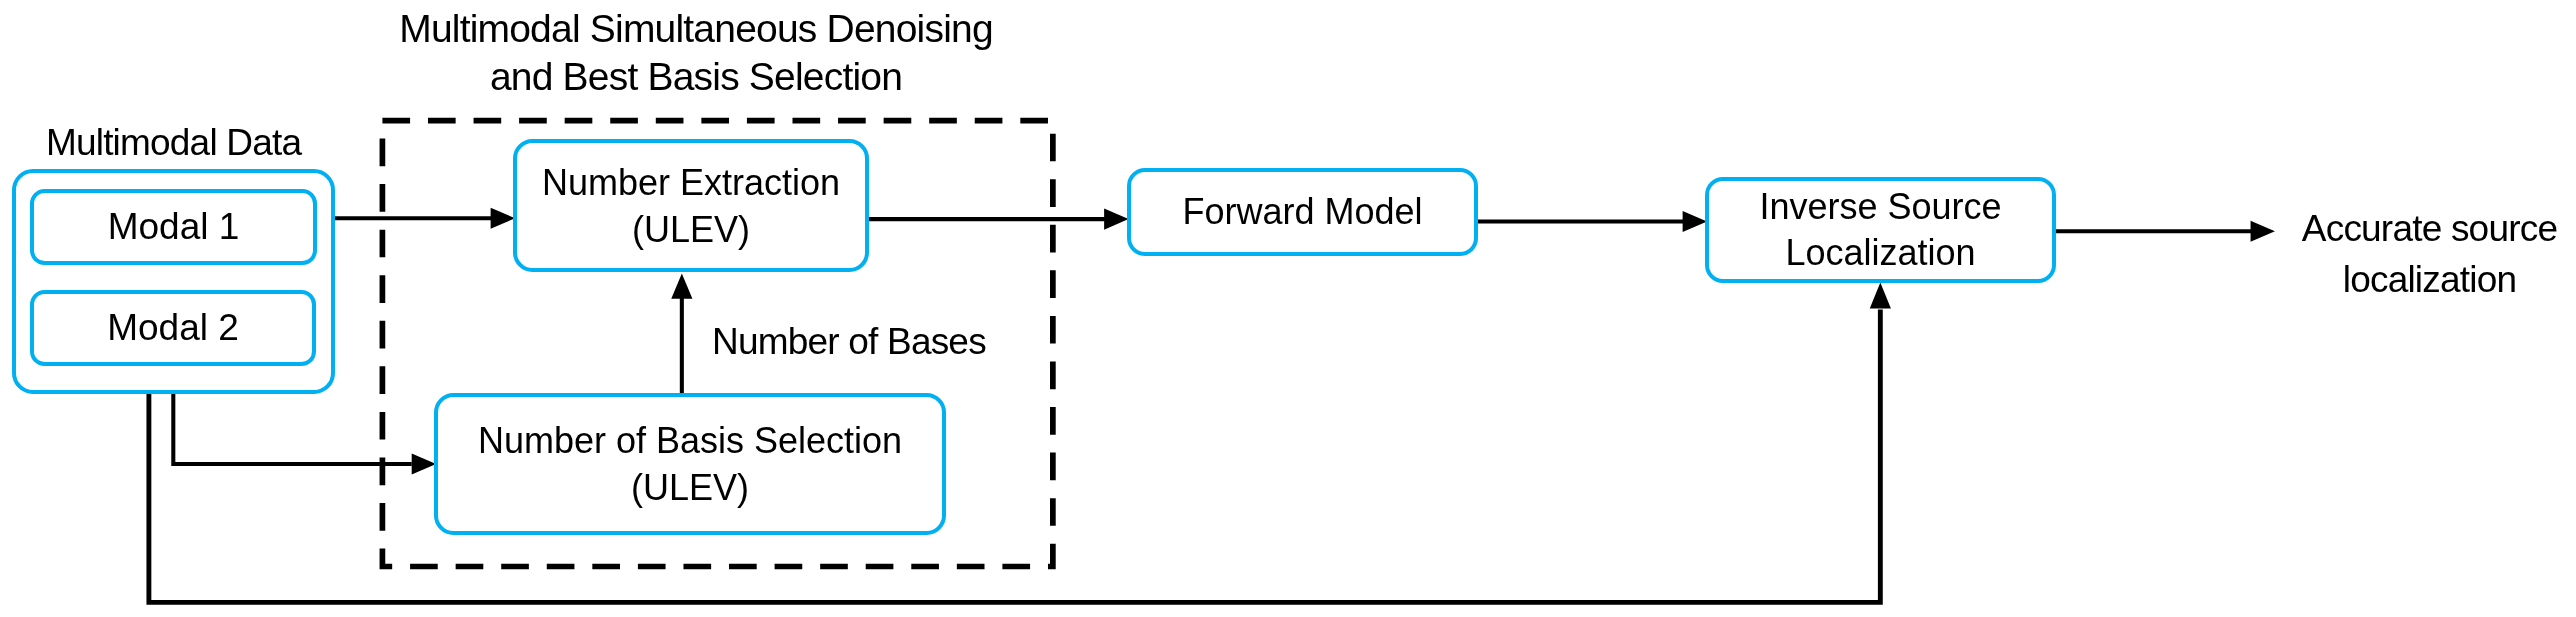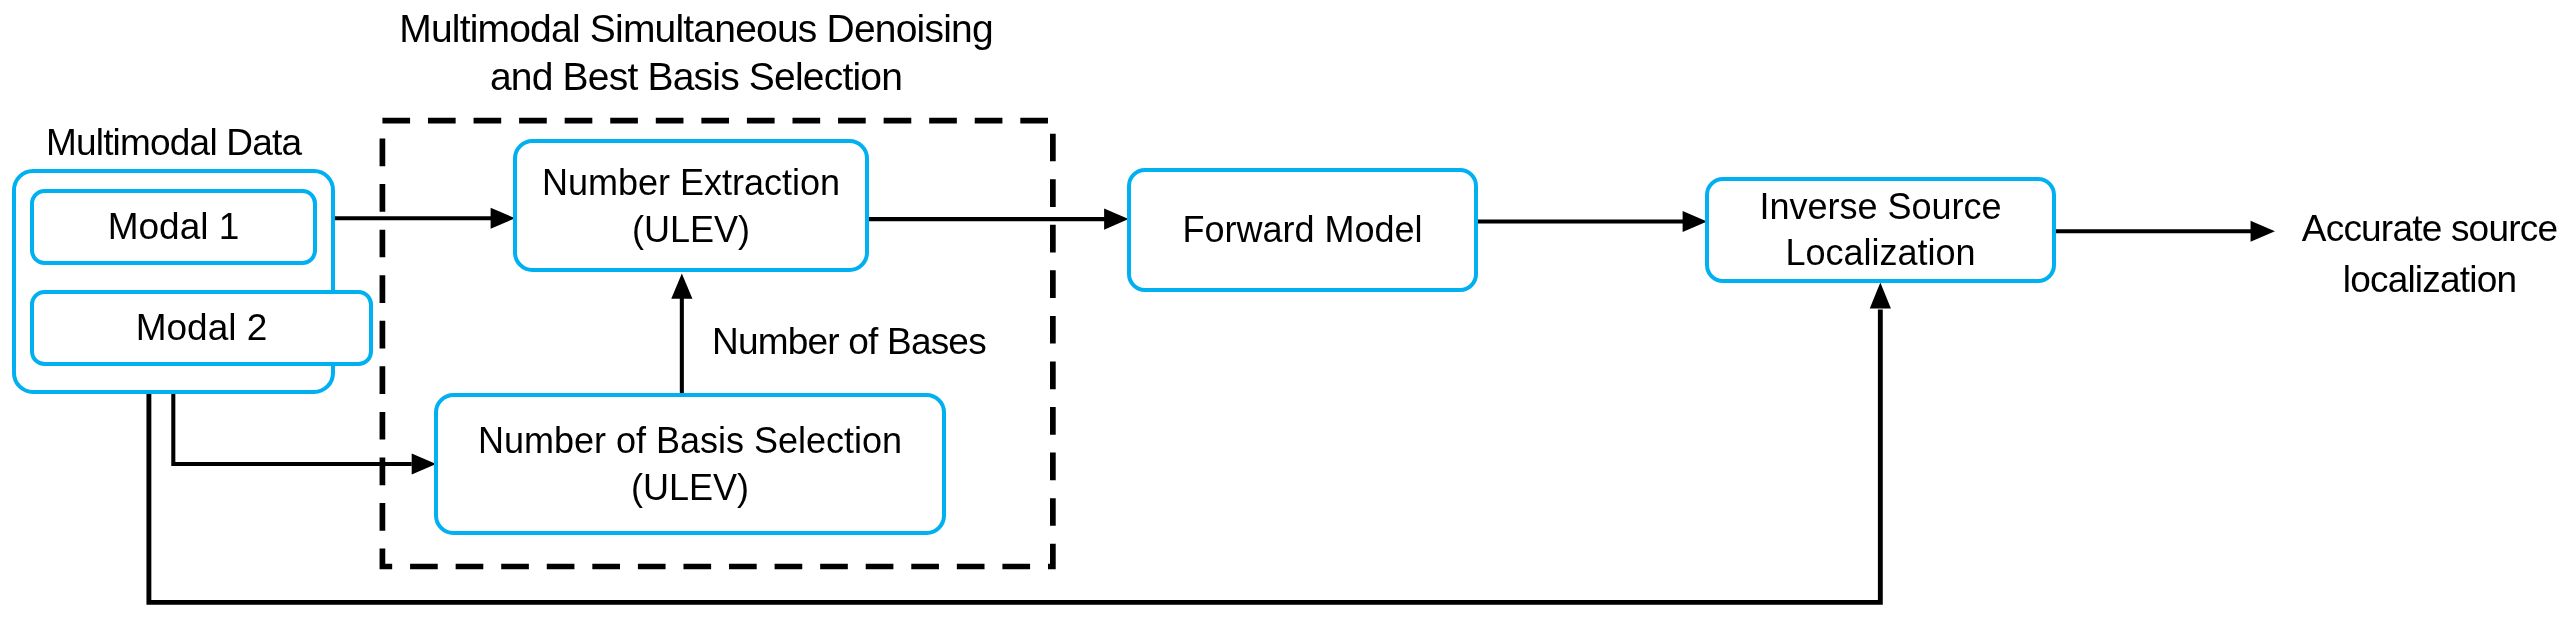--- a/index.html
+++ b/index.html
@@ -33,24 +33,24 @@
   .txt {
     position: absolute;
     box-sizing: border-box;
     text-align: center;
     white-space: nowrap;
   }
   #title        { left: 289px; top: 4.9px;  width: 814px; font-size: 39px; line-height: 48px; letter-spacing: -0.8px; }
   #mm-label     { left: 4.1px;   top: 122px; width: 339px; font-size: 37px; line-height: 42px; letter-spacing: -0.8px; }
   #group-box    { left: 12.2px;  top: 169px; width: 323px; height: 225px; border-radius: 21px; }
   #modal1-box   { left: 30px;  top: 189px; width: 287px; height: 76px;  border-radius: 14.6px; font-size: 37px; }
-  #modal2-box   { left: 30px;  top: 290px; width: 343px; height: 76px;  border-radius: 14.6px; font-size: 37px; }
+  #modal2-box   { left: 30px;  top: 290px; width: 286px; height: 76px;  border-radius: 14.6px; font-size: 37px; }
   #ulev-box     { left: 513px; top: 139px; width: 356px; height: 133px; border-radius: 19.5px; font-size: 36px; line-height: 47px; }
   #msee-box     { left: 434px; top: 393px; width: 512px; height: 142px; border-radius: 19.5px; font-size: 36px; line-height: 47px; }
-  #fm-box       { left: 1127px; top: 168px; width: 351px; height: 124px; border-radius: 18px; font-size: 36px; }
+  #fm-box       { left: 1127px; top: 168px; width: 351px; height: 88px; border-radius: 18px; font-size: 36px; }
   #isl-box      { left: 1705px; top: 177px; width: 351px; height: 106px; border-radius: 18px; font-size: 36px; line-height: 46px; }
   #bases-label  { left: 712px;  top: 321px; text-align: center; font-size: 37px; line-height: 42px; letter-spacing: -0.8px; }
   #out-label    { left: 2283px; top: 203px; width: 293px; font-size: 37px; line-height: 51px; letter-spacing: -0.8px; }
   #connectors   { left: 0; top: 0; width: 2576px; height: 618px; pointer-events: none; }
 </style>
 </head>
 <body>
 
 <div id="stage" style="--accent: #00B0F0; background: rgb(255, 255, 255); color: rgb(0, 0, 0);">
 

